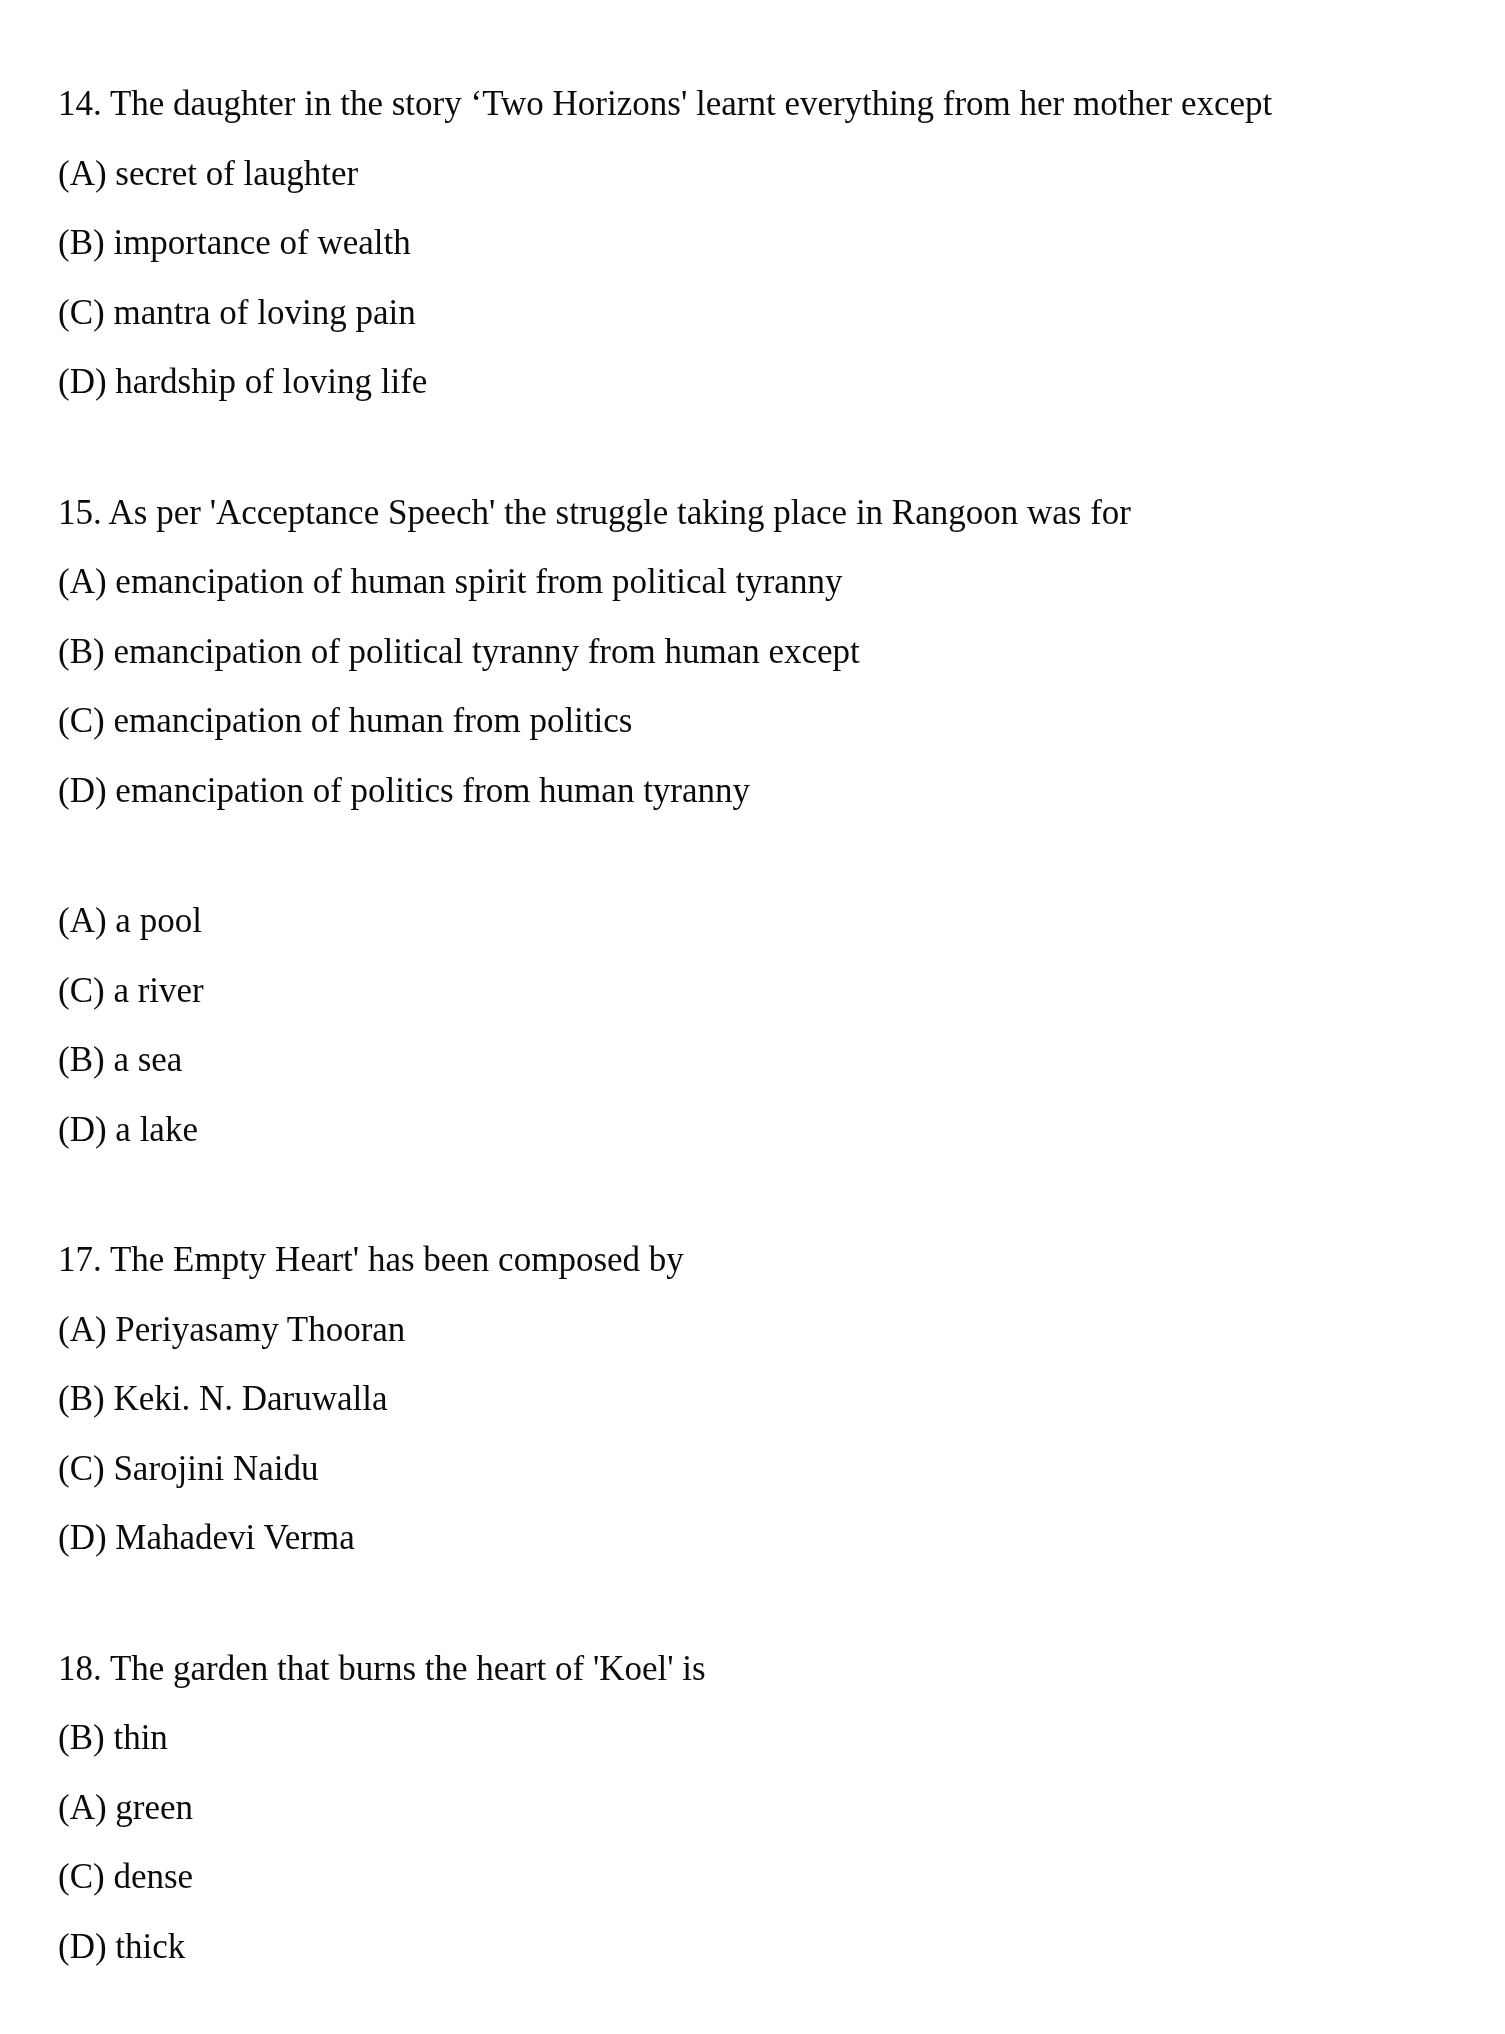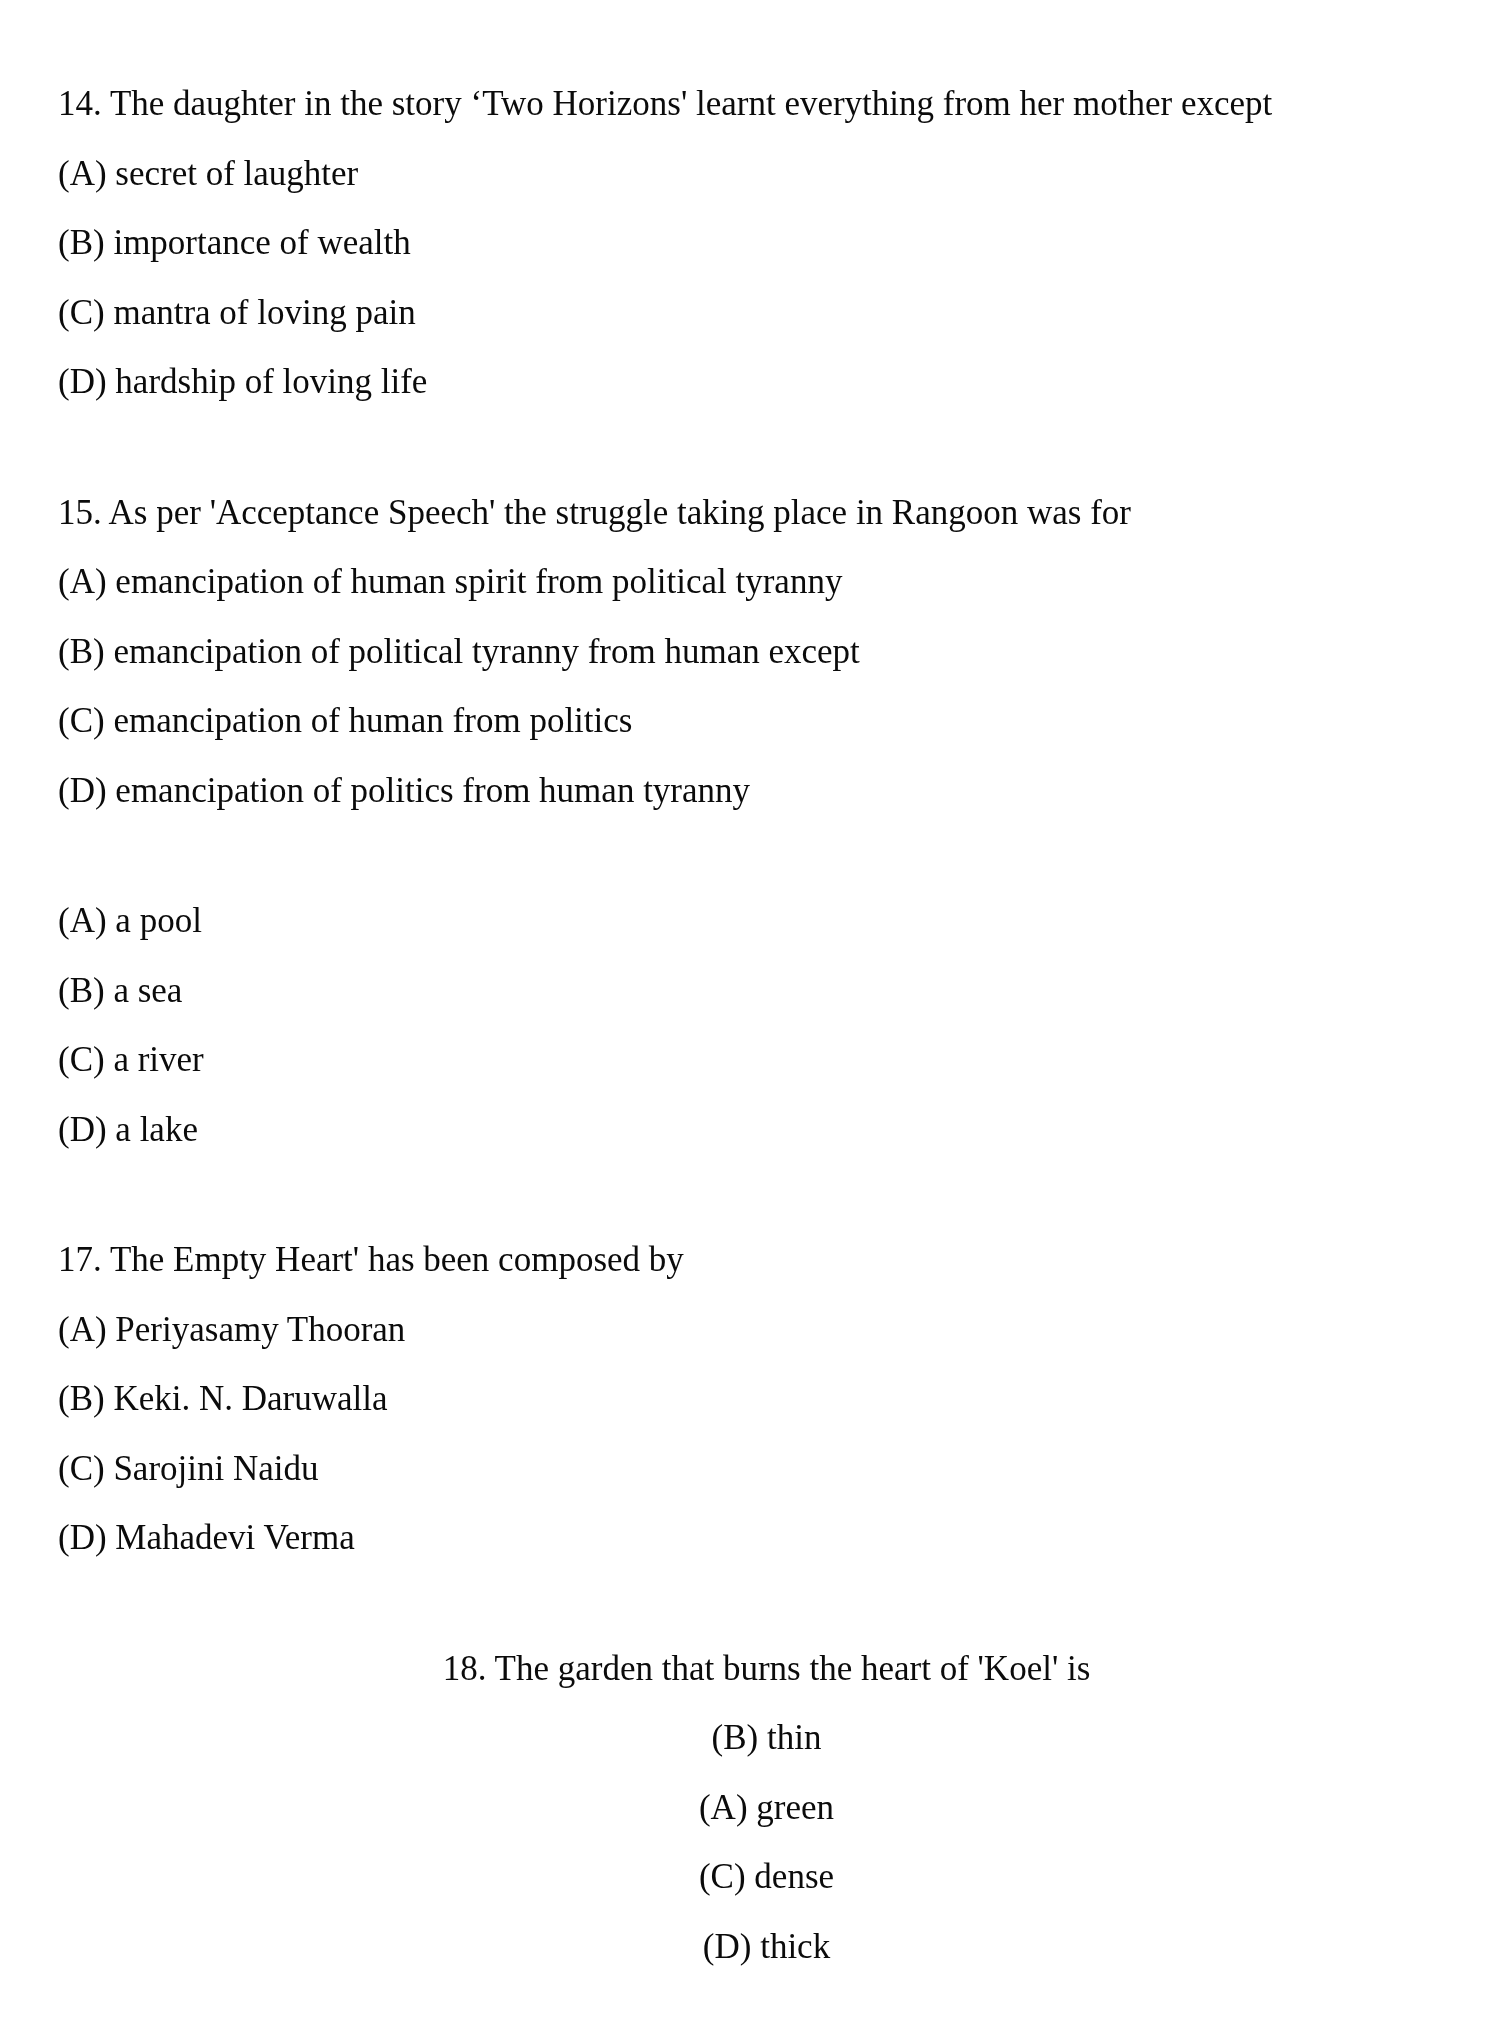--- a/index.html
+++ b/index.html
@@ -20,21 +20,20 @@
     background: #ffffff;
     color: #0b0b0b;
     font-family: "Liberation Serif", "DejaVu Serif", serif;
     font-size: 35px;
   }
   .q-block {
     margin: 0 0 61px 0;
   }
   .q-block:last-child {
     margin-bottom: 0;
-    text-align: center;
   }
   .line {
     height: 69.5px;
     line-height: 69.5px;
     white-space: nowrap;
   }
   .num, .lab {
     display: inline;
   }
 </style>
@@ -88,26 +87,26 @@
       <span>emancipation of politics from human tyranny</span>
     </div>
   </section>
 
   <section class="q-block">
     <div class="line">
       <span class="lab">(A)</span>
       <span>a pool</span>
     </div>
     <div class="line">
+      <span class="lab">(C)</span>
+      <span>a river</span>
+    </div>
+    <div class="line">
       <span class="lab">(B)</span>
       <span>a sea</span>
-    </div>
-    <div class="line">
-      <span class="lab">(C)</span>
-      <span>a river</span>
     </div>
     <div class="line">
       <span class="lab">(D)</span>
       <span>a lake</span>
     </div>
   </section>
 
   <section class="q-block">
     <div class="line">
       <span class="num">17.</span>

